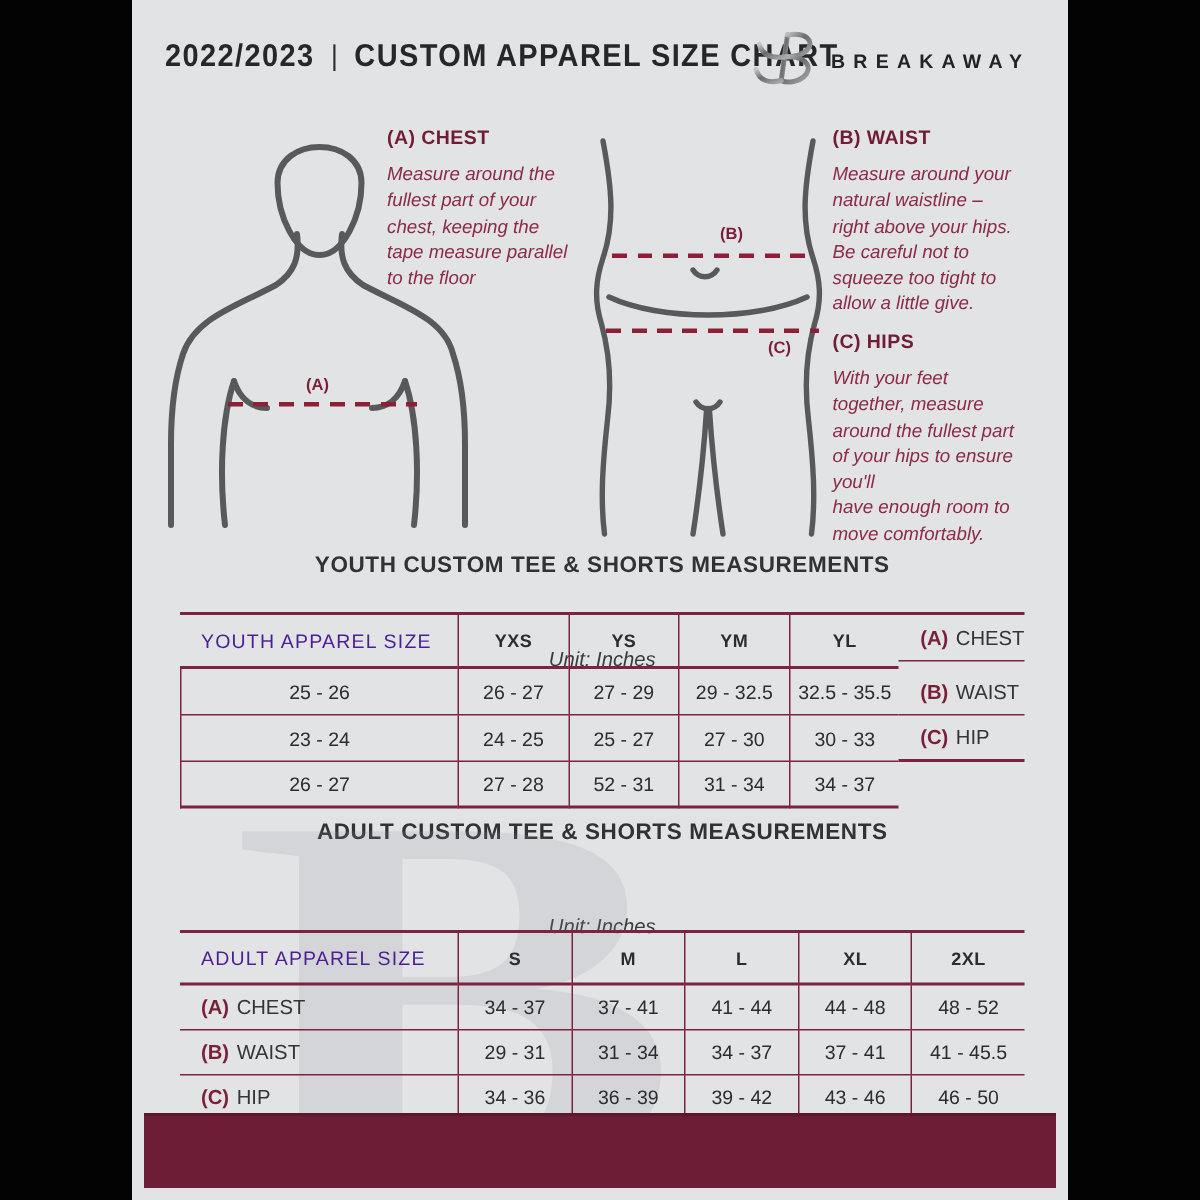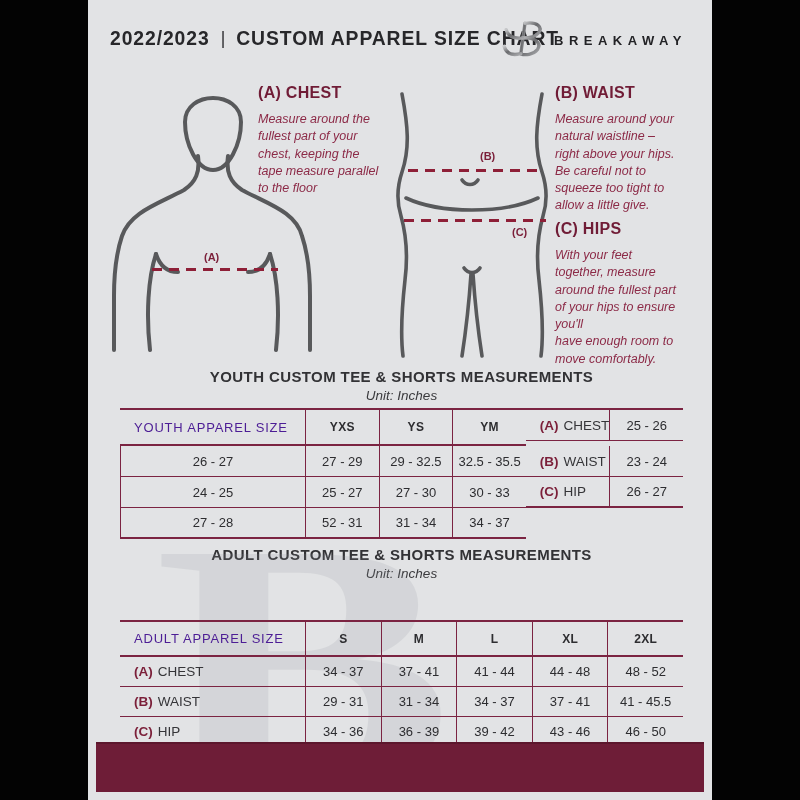--- a/index.html
+++ b/index.html
@@ -12,32 +12,32 @@
        transform:scaleX(.92);transform-origin:left center;white-space:nowrap;}
   .hdr .years,.hdr .ttl{font-size:21px;font-weight:bold;color:#27272a;letter-spacing:1px;}
   .hdr .pipe{font-size:19px;color:#2d2d30;margin:0 12px;font-weight:400;}
   .logo{position:absolute;left:414px;top:16px;width:46px;height:46px;}
   .brand{position:absolute;left:466px;top:33px;font-size:13px;font-weight:bold;
          letter-spacing:5.5px;color:#232326;}
 
   
   .fig{position:absolute;}
   .guide-block{position:absolute;}
-  .guide-head{font-size:16px;font-weight:bold;color:#701c36;letter-spacing:.3px;}
+  .guide-head{font-size:13px;font-weight:bold;color:#701c36;letter-spacing:.3px;}
   .guide-body{margin-top:9px;font-size:12.5px;font-style:italic;color:#8c2a47;
               line-height:1.38;white-space:pre-line;font-weight:500;}
   .dash{position:absolute;height:3px;
         background:repeating-linear-gradient(90deg,#8e1f37 0 10px,transparent 10px 17px);}
   .marker{position:absolute;font-size:11px;font-weight:bold;color:#7b1f39;}
 
   
   .sec-title{position:absolute;left:32px;width:563px;text-align:center;
              font-size:15px;font-weight:bold;color:#323235;letter-spacing:.4px;}
   .sec-unit{position:absolute;left:32px;width:563px;text-align:center;
-            font-size:13.5px;font-style:italic;color:#3a3a3d;font-weight:500;}
+            font-size:13.5px;font-style:italic;color:#3a3a3d;font-weight:500;margin-top:44px;}
 
   
   .size-table{position:absolute;left:32px;width:563px;display:grid;
               grid-template-columns:185px repeat(5,1fr);
               border-top:2px solid #7b2442;z-index:2;}
   .cell{display:flex;align-items:center;justify-content:center;
         border-bottom:1.5px solid #7b2442;color:#2d2d30;font-size:13px;}
   .cell.head{border-bottom-width:2px;}
   .cell.last{border-bottom-width:2px;}
   .cell.vline{border-left:1.5px solid #7b2442;}
@@ -149,20 +149,21 @@
 
     <div class="watermark">B</div>
 
     <div class="sec-title" style="top:368px;">YOUTH CUSTOM TEE &amp; SHORTS MEASUREMENTS</div>
     <div class="sec-unit" style="top:388px;">Unit: Inches</div>
     <div class="size-table youth" style="top:408px;">
         <div class="cell head label-head">YOUTH APPAREL SIZE</div>
         <div class="cell head size-head vline">YXS</div>
         <div class="cell head size-head vline">YS</div>
         <div class="cell head size-head vline">YM</div>
+        <div class="cell head size-head vline">YL</div>
         <div class="cell row-label">
           <span class="key">(A)</span>
           <span>CHEST</span>
         </div>
         <div class="cell value vline">25 - 26</div>
         <div class="cell value vline">26 - 27</div>
         <div class="cell value vline">27 - 29</div>
         <div class="cell value vline">29 - 32.5</div>
         <div class="cell value vline">32.5 - 35.5</div>
         <div class="cell row-label">

